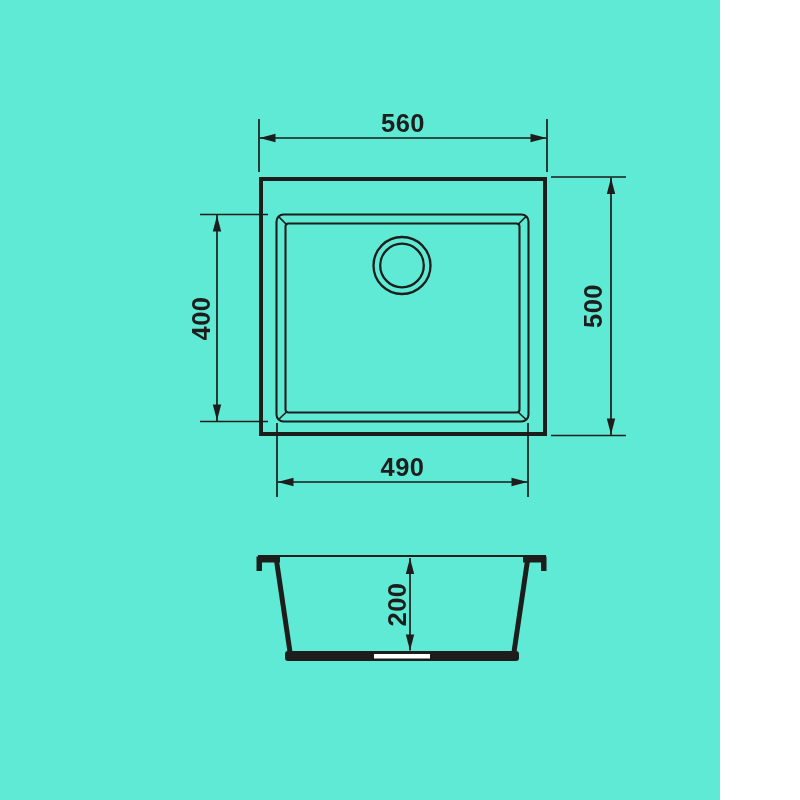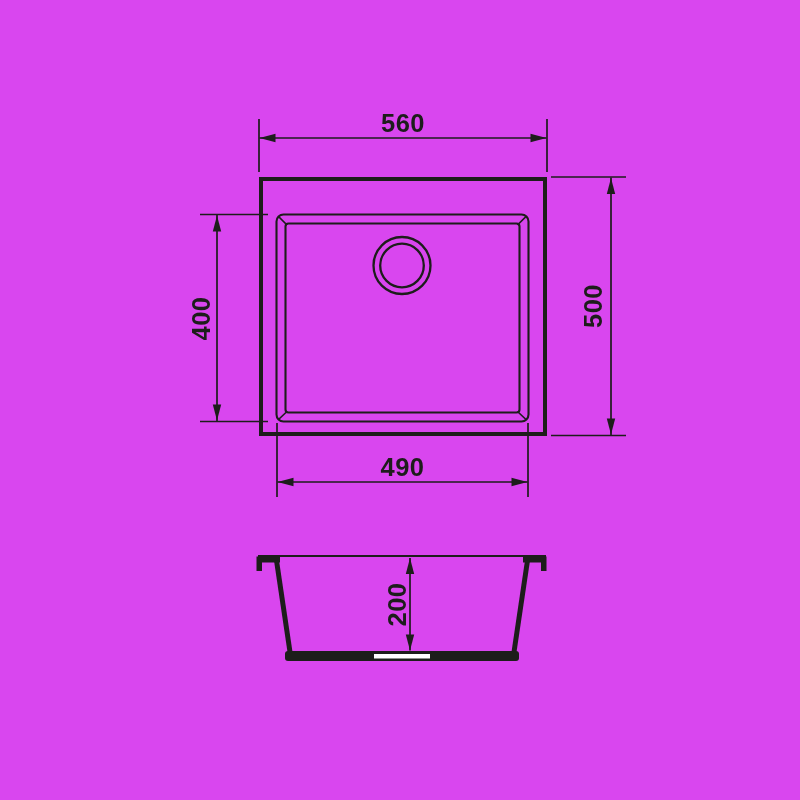--- a/index.html
+++ b/index.html
@@ -1,16 +1,16 @@
 <!DOCTYPE html>
 <html><head>
 <meta charset="utf-8">
 <style>
   html,body{margin:0;padding:0;background:#ffffff;}
-  .canvas{position:relative;width:800px;height:800px;background:#d946ef;overflow:hidden;
+  .canvas{position:relative;width:720px;height:800px;background:#5eead4;overflow:hidden;
           font-family:"Liberation Sans",sans-serif;}
   svg{display:block;}
   .ln{stroke:#1d1d1b;fill:none;}
   .w1{stroke-width:1.7;}
   .w2{stroke-width:2.1;}
   .w23{stroke-width:2.3;}
   .w4{stroke-width:4;}
   .w5{stroke-width:5;stroke-linecap:butt;}
   .blk{fill:#1d1d1b;stroke:none;}
   .wht{fill:#ffffff;stroke:none;}

